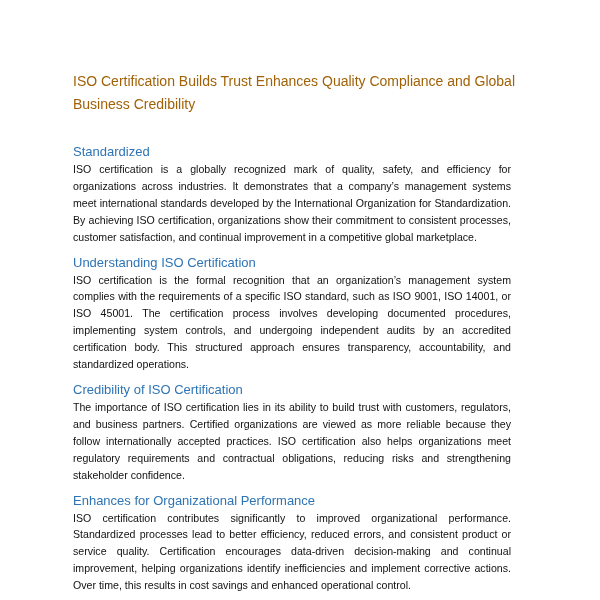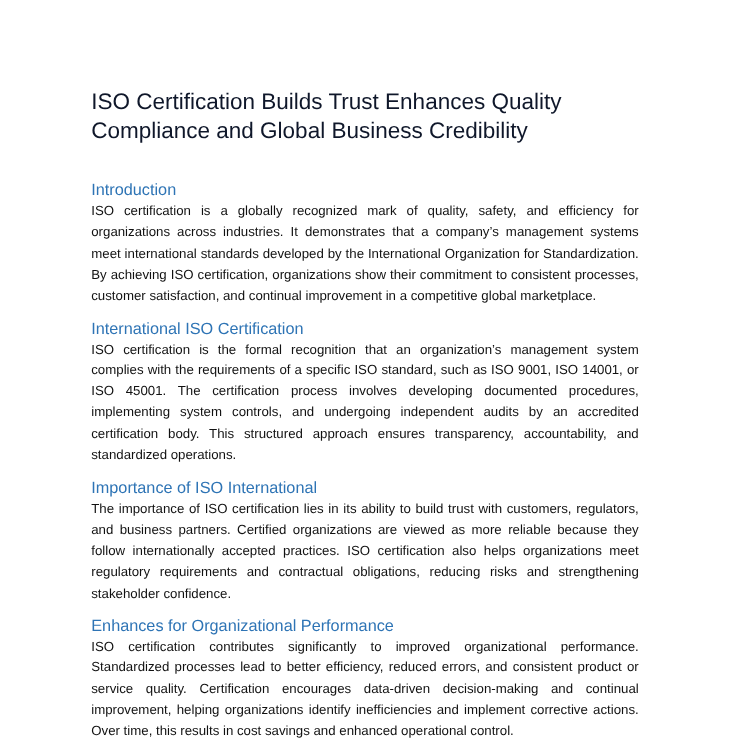--- a/index.html
+++ b/index.html
@@ -3,50 +3,50 @@
 <meta charset="utf-8">
 <style>
   html, body { margin: 0; padding: 0; background: #ffffff; }
   body { width: 600px; height: 600px; overflow: hidden; position: relative; }
   .page {
     position: absolute; left: 73px; top: 70px; width: 454px;
     font-family: "Liberation Sans", sans-serif;
     color: #1a1a1a;
   }
   .title {
-    font-size: 18px; line-height: 23px; color: #0f172a;
+    font-size: 14px; line-height: 23px; color: #a16207;
     margin: 0 0 27px 0; font-weight: normal;
   }
   .h2 {
     font-size: 13px; line-height: 17px; color: #2e74b5;
     margin: 0 0 1px 0; font-weight: normal;
   }
   .para {
     font-size: 10.6px; line-height: 16.9px; text-align: justify;
     margin: 0 16px 8px 0; color: #111;
   }
 </style>
 </head>
 <body>
 
 <div class="page">
   <h1 class="title">ISO Certification Builds Trust Enhances Quality Compliance and Global Business Credibility</h1>
 
   <section>
-    <h2 class="h2">Introduction</h2>
+    <h2 class="h2">Standardized</h2>
     <p class="para">ISO certification is a globally recognized mark of quality, safety, and efficiency for organizations across industries. It demonstrates that a company’s management systems meet international standards developed by the International Organization for Standardization. By achieving ISO certification, organizations show their commitment to consistent processes, customer satisfaction, and continual improvement in a competitive global marketplace.</p>
   </section>
 
   <section>
-    <h2 class="h2">International ISO Certification</h2>
+    <h2 class="h2">Understanding ISO Certification</h2>
     <p class="para">ISO certification is the formal recognition that an organization’s management system complies with the requirements of a specific ISO standard, such as ISO 9001, ISO 14001, or ISO 45001. The certification process involves developing documented procedures, implementing system controls, and undergoing independent audits by an accredited certification body. This structured approach ensures transparency, accountability, and standardized operations.</p>
   </section>
 
   <section>
-    <h2 class="h2">Importance of ISO International</h2>
+    <h2 class="h2">Credibility of ISO Certification</h2>
     <p class="para">The importance of ISO certification lies in its ability to build trust with customers, regulators, and business partners. Certified organizations are viewed as more reliable because they follow internationally accepted practices. ISO certification also helps organizations meet regulatory requirements and contractual obligations, reducing risks and strengthening stakeholder confidence.</p>
   </section>
 
   <section>
     <h2 class="h2">Enhances for Organizational Performance</h2>
     <p class="para">ISO certification contributes significantly to improved organizational performance. Standardized processes lead to better efficiency, reduced errors, and consistent product or service quality. Certification encourages data-driven decision-making and continual improvement, helping organizations identify inefficiencies and implement corrective actions. Over time, this results in cost savings and enhanced operational control.</p>
   </section>
 </div>
 
 </body></html>

